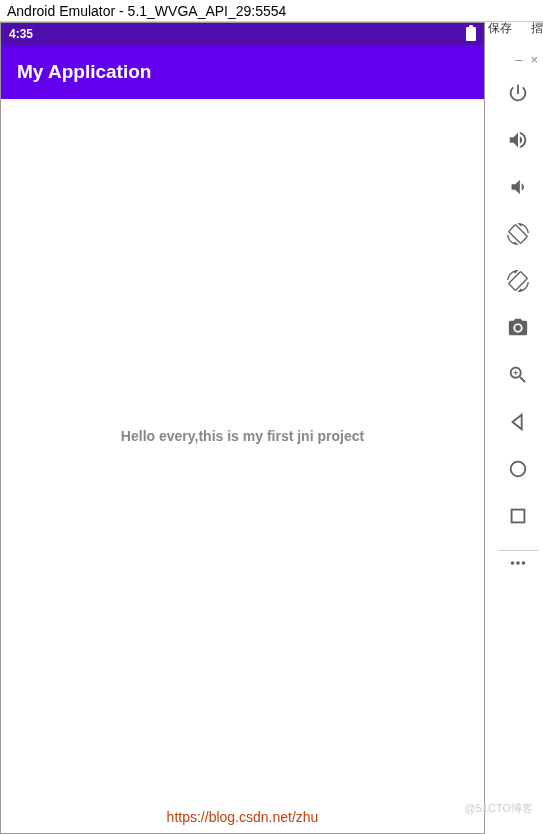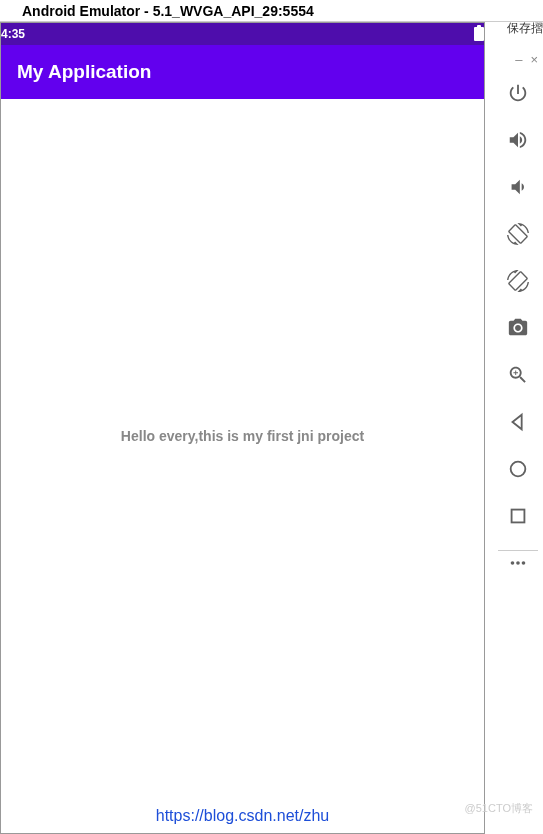--- a/index.html
+++ b/index.html
@@ -11,46 +11,45 @@
       font-family: Arial, sans-serif;
       width: 543px;
       height: 834px;
       background: #f0f0f0;
       position: relative;
       overflow: hidden;
     }
     .window-titlebar {
       background: white;
       border-bottom: 1px solid #ccc;
-      padding: 3px 22px;
+      padding: 3px 7px;
       font-size: 14px;
       height: 22px;
       display: flex;
       align-items: center;
-      font-weight: bold;
     }
     .emulator-container {
       display: flex;
       height: calc(834px - 22px);
     }
     .phone-screen {
       width: 485px;
       height: 812px;
       background: white;
       border: 1px solid #999;
       position: relative;
     }
     .status-bar {
       background: #4e0dac;
       color: white;
       height: 22px;
       display: flex;
       align-items: center;
       justify-content: space-between;
-      padding: 0 0;
+      padding: 0 8px;
       font-size: 12px;
       font-weight: bold;
     }
     .battery-icon {
       width: 10px;
       height: 14px;
       background: white;
       border-radius: 1px;
       position: relative;
     }
@@ -88,21 +87,21 @@
       margin-top: -60px;
     }
     .sidebar-area {
       flex: 1;
       position: relative;
       background: white;
     }
     .partial-text {
       position: absolute;
       top: -2px;
-      left: 22px;
+      left: 3px;
       font-size: 12px;
       color: #333;
     }
     .partial-text2 {
       position: absolute;
       top: -2px;
       right: 0;
       font-size: 12px;
       color: #333;
     }
@@ -144,22 +143,22 @@
       right: 5px;
       width: 40px;
       height: 1px;
       background: #ccc;
     }
     .watermark {
       position: absolute;
       bottom: 8px;
       left: 50%;
       transform: translateX(-50%);
-      color: #1d4ed8;
-      font-size: 16px;
+      color: #c2410c;
+      font-size: 14px;
       white-space: nowrap;
       margin-top: 12px;
     }
     .watermark2 {
       position: absolute;
       bottom: 18px;
       right: 10px;
       color: #ccc;
       font-size: 11px;
     }

